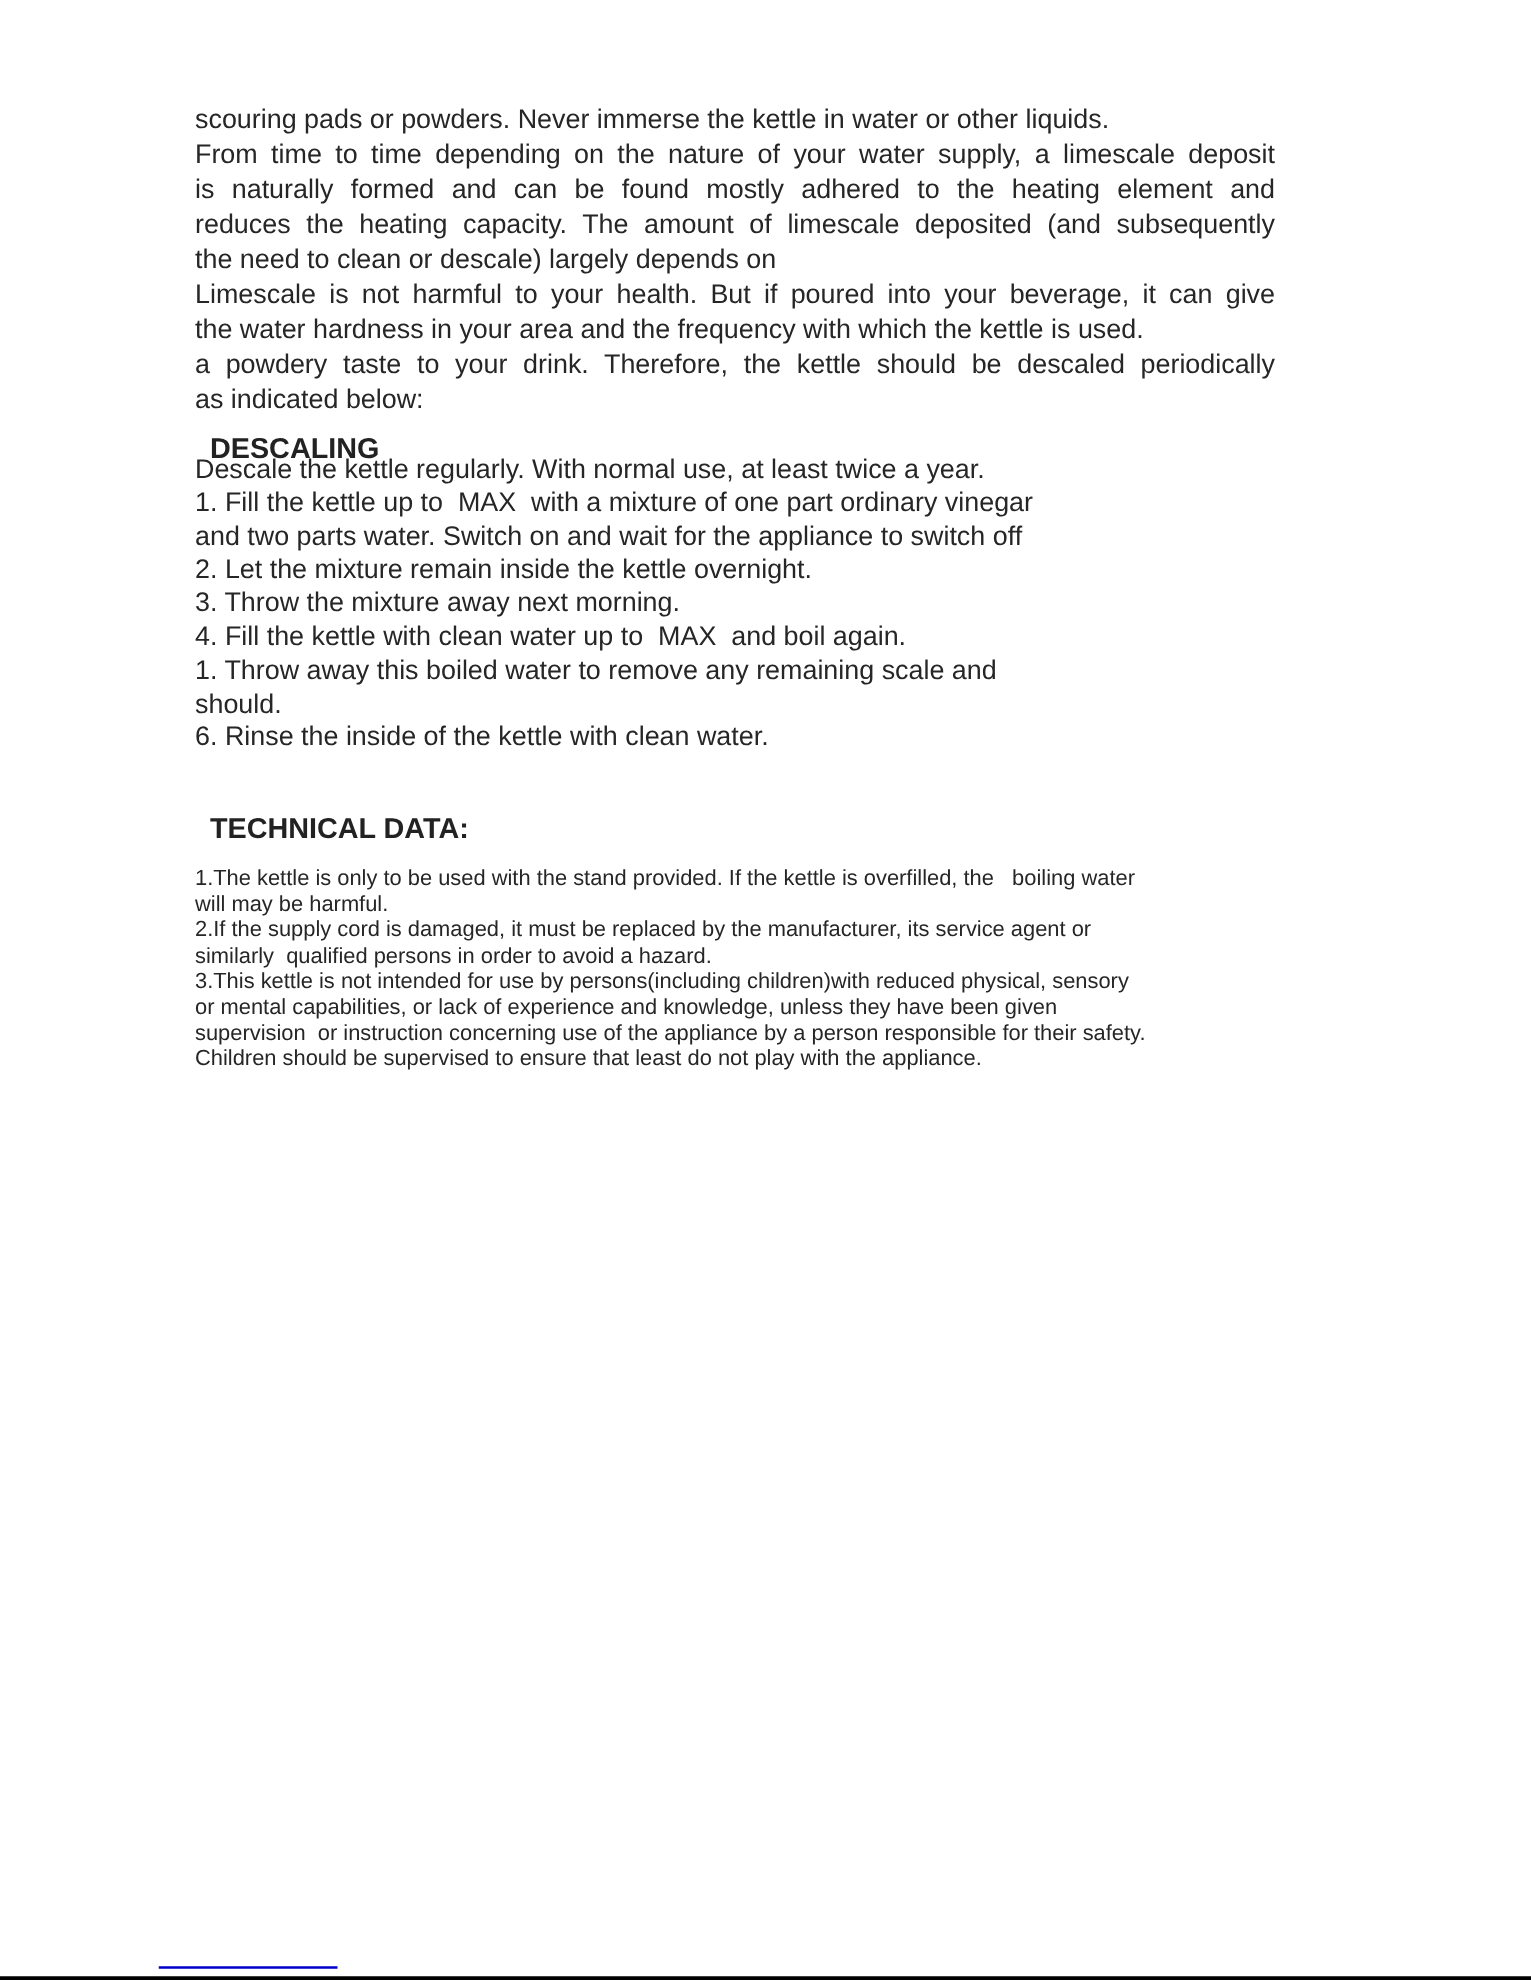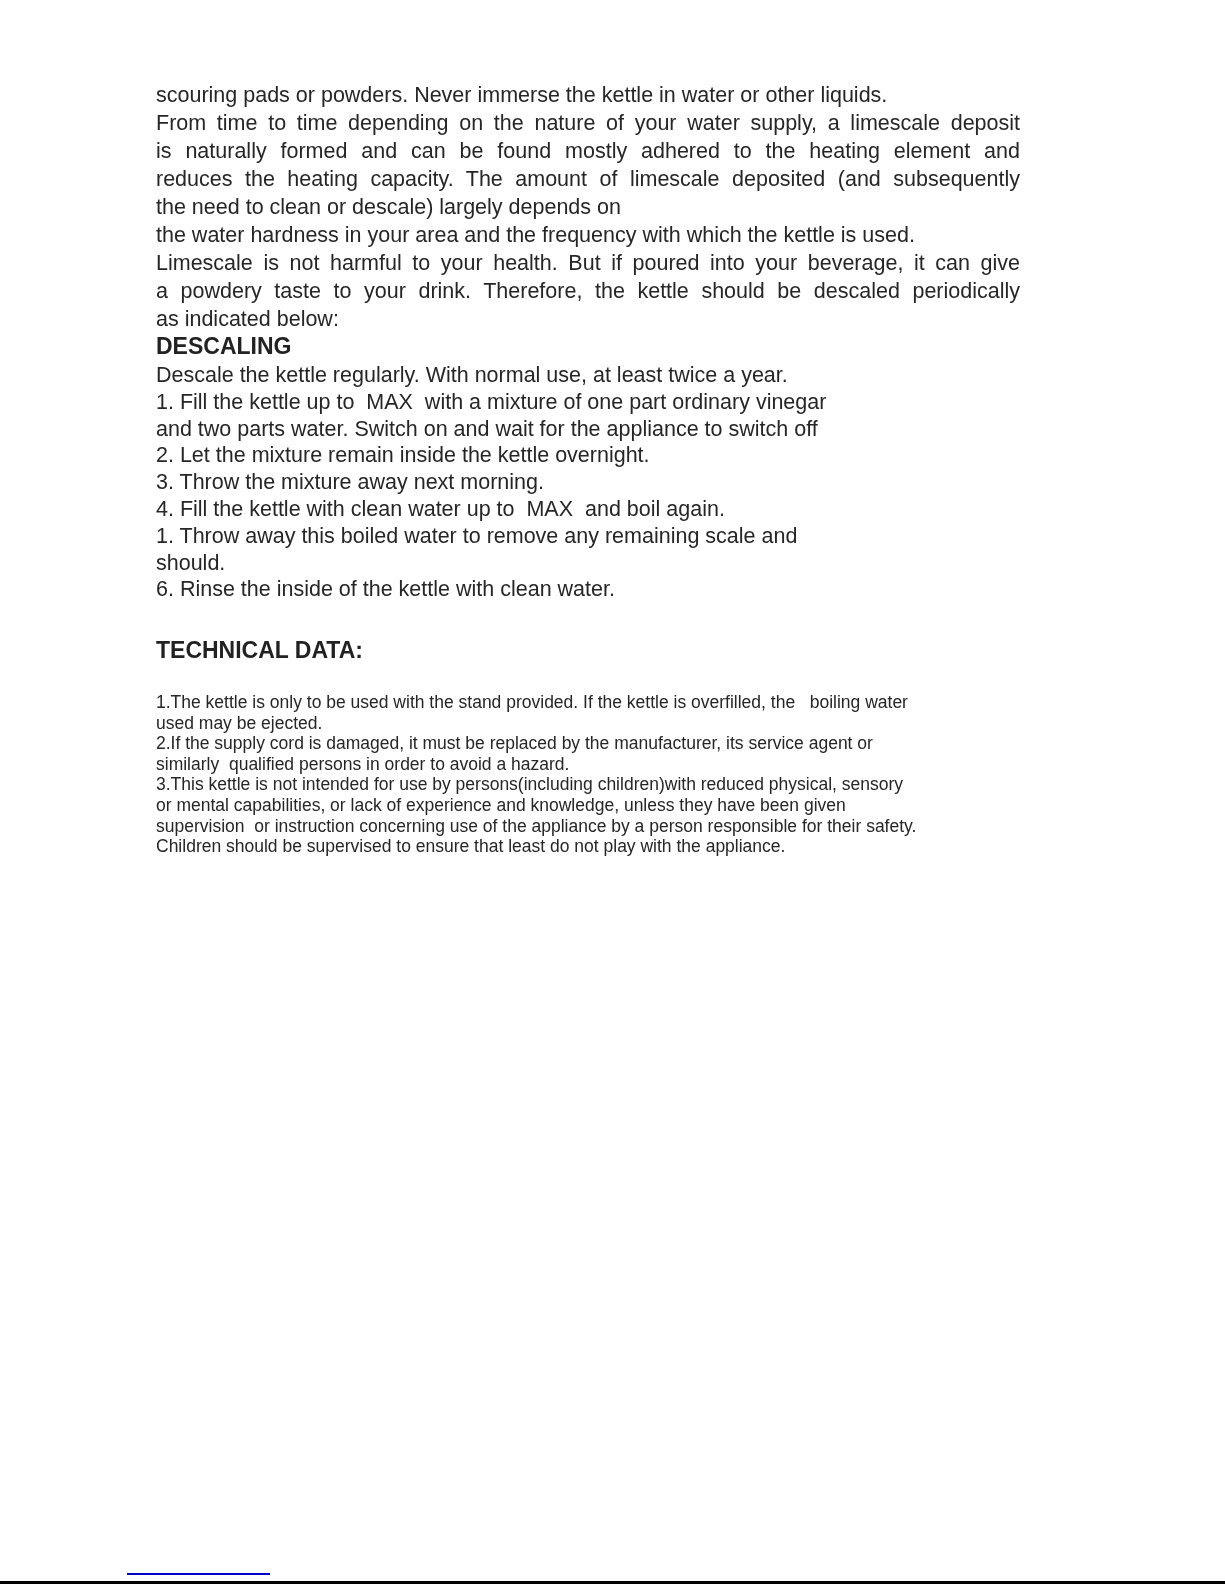--- a/index.html
+++ b/index.html
@@ -14,21 +14,21 @@
 
   .line { white-space: pre; color: #262626; }
 
   .intro {
     position: absolute; left: 156px; top: 81px; width: 864px;
     font-size: 21.5px; line-height: 28px;
   }
   .intro .j { white-space: normal; text-align: justify; text-align-last: justify; }
 
   .heading {
-    position: absolute; left: 156px; margin: 0;
+    position: absolute; left: 156px; margin: 12px;
     font-size: 23px; font-weight: bold; color: #222222;
     white-space: pre;
   }
   .descaling-heading { top: 333px; }
   .technical-heading { top: 637px; }
 
   .descaling-list {
     position: absolute; left: 156px; top: 362px; width: 880px;
     font-size: 21.5px; line-height: 26.8px;
   }
@@ -52,22 +52,22 @@
 <body>
 
 <div class="page">
 
   <section class="intro">
     <div class="line">scouring pads or powders. Never immerse the kettle in water or other liquids.</div>
     <div class="line j">From time to time depending on the nature of your water supply, a limescale deposit</div>
     <div class="line j">is naturally formed and can be found mostly adhered to the heating element and</div>
     <div class="line j">reduces the heating capacity. The amount of limescale deposited (and subsequently</div>
     <div class="line">the need to clean or descale) largely depends on</div>
+    <div class="line j">Limescale is not harmful to your health. But if poured into your beverage, it can give</div>
     <div class="line">the water hardness in your area and the frequency with which the kettle is used.</div>
-    <div class="line j">Limescale is not harmful to your health. But if poured into your beverage, it can give</div>
     <div class="line j">a powdery taste to your drink. Therefore, the kettle should be descaled periodically</div>
     <div class="line">as indicated below:</div>
   </section>
 
   <h2 class="heading descaling-heading">DESCALING</h2>
 
   <section class="descaling-list">
     <div class="line">Descale the kettle regularly. With normal use, at least twice a year.</div>
     <div class="line">1. Fill the kettle up to  MAX  with a mixture of one part ordinary vinegar</div>
     <div class="line">and two parts water. Switch on and wait for the appliance to switch off</div>
@@ -76,21 +76,21 @@
     <div class="line">4. Fill the kettle with clean water up to  MAX  and boil again.</div>
     <div class="line">1. Throw away this boiled water to remove any remaining scale and</div>
     <div class="line">should.</div>
     <div class="line">6. Rinse the inside of the kettle with clean water.</div>
   </section>
 
   <h2 class="heading technical-heading">TECHNICAL DATA:</h2>
 
   <section class="technical-list">
     <div class="line">1.The kettle is only to be used with the stand provided. If the kettle is overfilled, the   boiling water</div>
-    <div class="line">used may be ejected.</div>
+    <div class="line">will may be harmful.</div>
     <div class="line">2.If the supply cord is damaged, it must be replaced by the manufacturer, its service agent or</div>
     <div class="line">similarly  qualified persons in order to avoid a hazard.</div>
     <div class="line">3.This kettle is not intended for use by persons(including children)with reduced physical, sensory</div>
     <div class="line">or mental capabilities, or lack of experience and knowledge, unless they have been given</div>
     <div class="line">supervision  or instruction concerning use of the appliance by a person responsible for their safety.</div>
     <div class="line">Children should be supervised to ensure that least do not play with the appliance.</div>
   </section>
 
   <div class="footer-underline" style="background: rgb(0, 0, 204);"></div>
 

